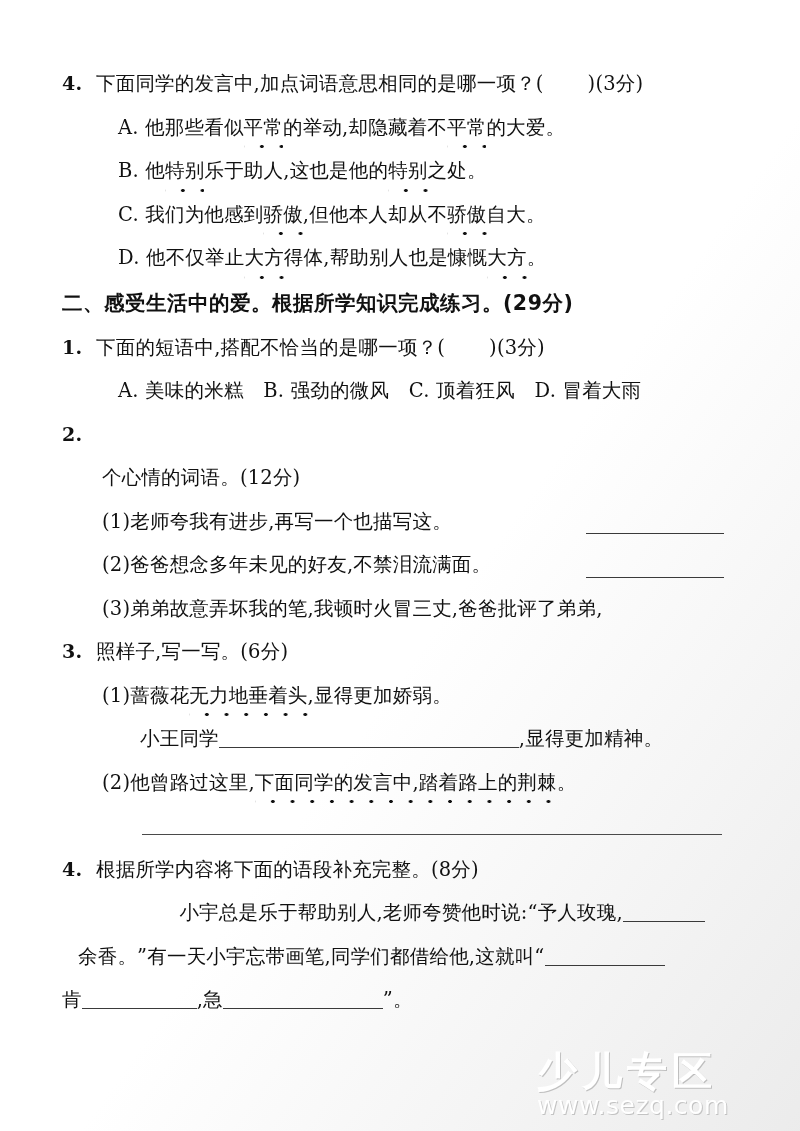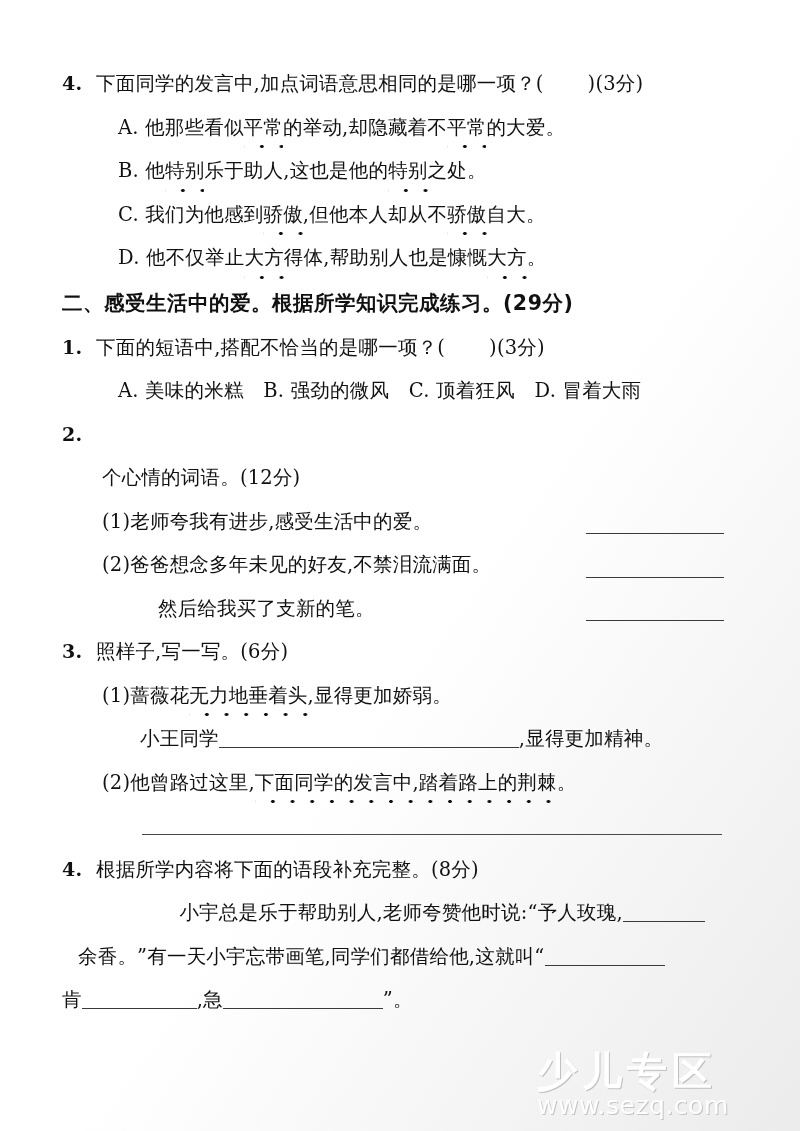--- a/index.html
+++ b/index.html
@@ -193,32 +193,31 @@
     </div>
 
     <div class="row">
       <span class="qnum">2.</span>
     </div>
     <div class="row">
       <span class="body-text indent-b">个心情的词语。(12分)</span>
     </div>
 
     <div class="row">
-      <span class="body-text indent-b"><span>(1)</span><span>老师夸我有进步,感受生活中的爱。</span></span>
+      <span class="body-text indent-b"><span>(1)</span><span>老师夸我有进步,再写一个也描写这。</span></span>
       <span class="answer-line al-1"></span>
     </div>
 
     <div class="row">
       <span class="body-text indent-b"><span>(2)</span><span>爸爸想念多年未见的好友,不禁泪流满面。</span></span>
       <span class="answer-line al-1"></span>
     </div>
 
     <div class="row">
-      <span class="body-text indent-e">然后给我买了支新的笔。</span>
-      <span class="answer-line al-1"></span>
+      <span class="body-text indent-b"><span>(3)</span><span>弟弟故意弄坏我的笔,我顿时火冒三丈,爸爸批评了弟弟,</span></span>
     </div>
 
     <div class="row">
       <span class="qnum">3.</span>
       <span class="body-text indent-a">照样子,写一写。(6分)</span>
     </div>
 
     <div class="row">
       <span class="body-text indent-b"><span>(1)</span><span>蔷薇花</span><span class="dotted">无力地垂着头</span><span>,显得更加娇弱。</span></span>
     </div>

